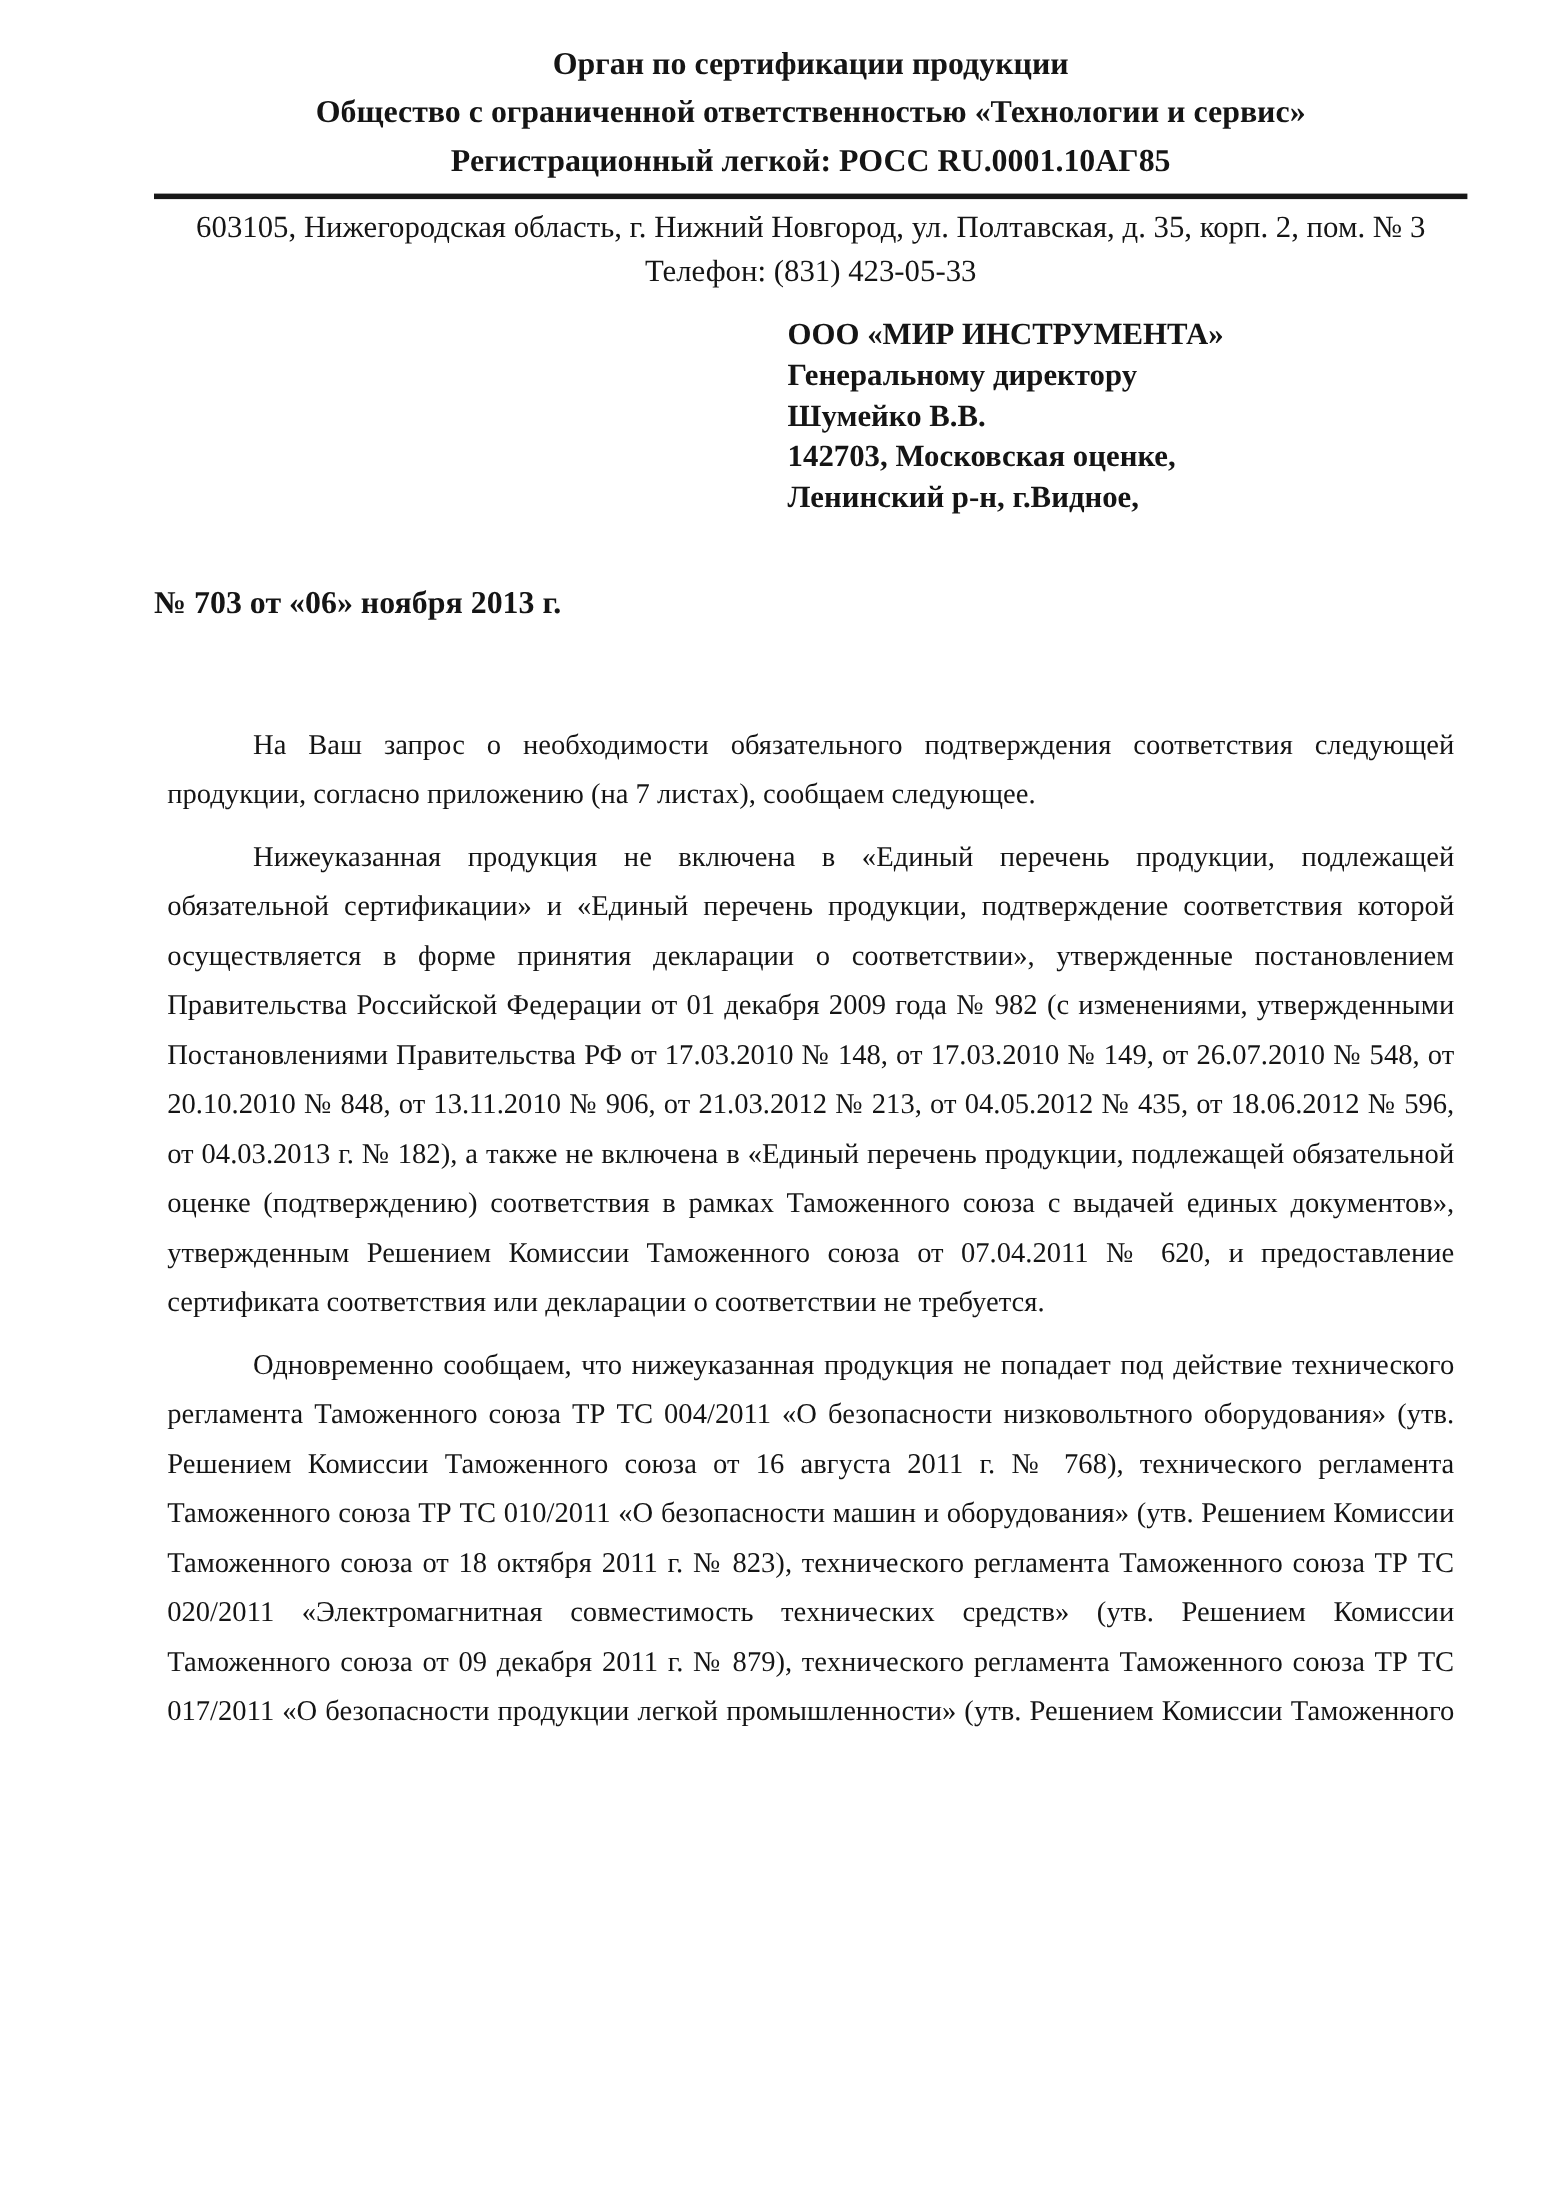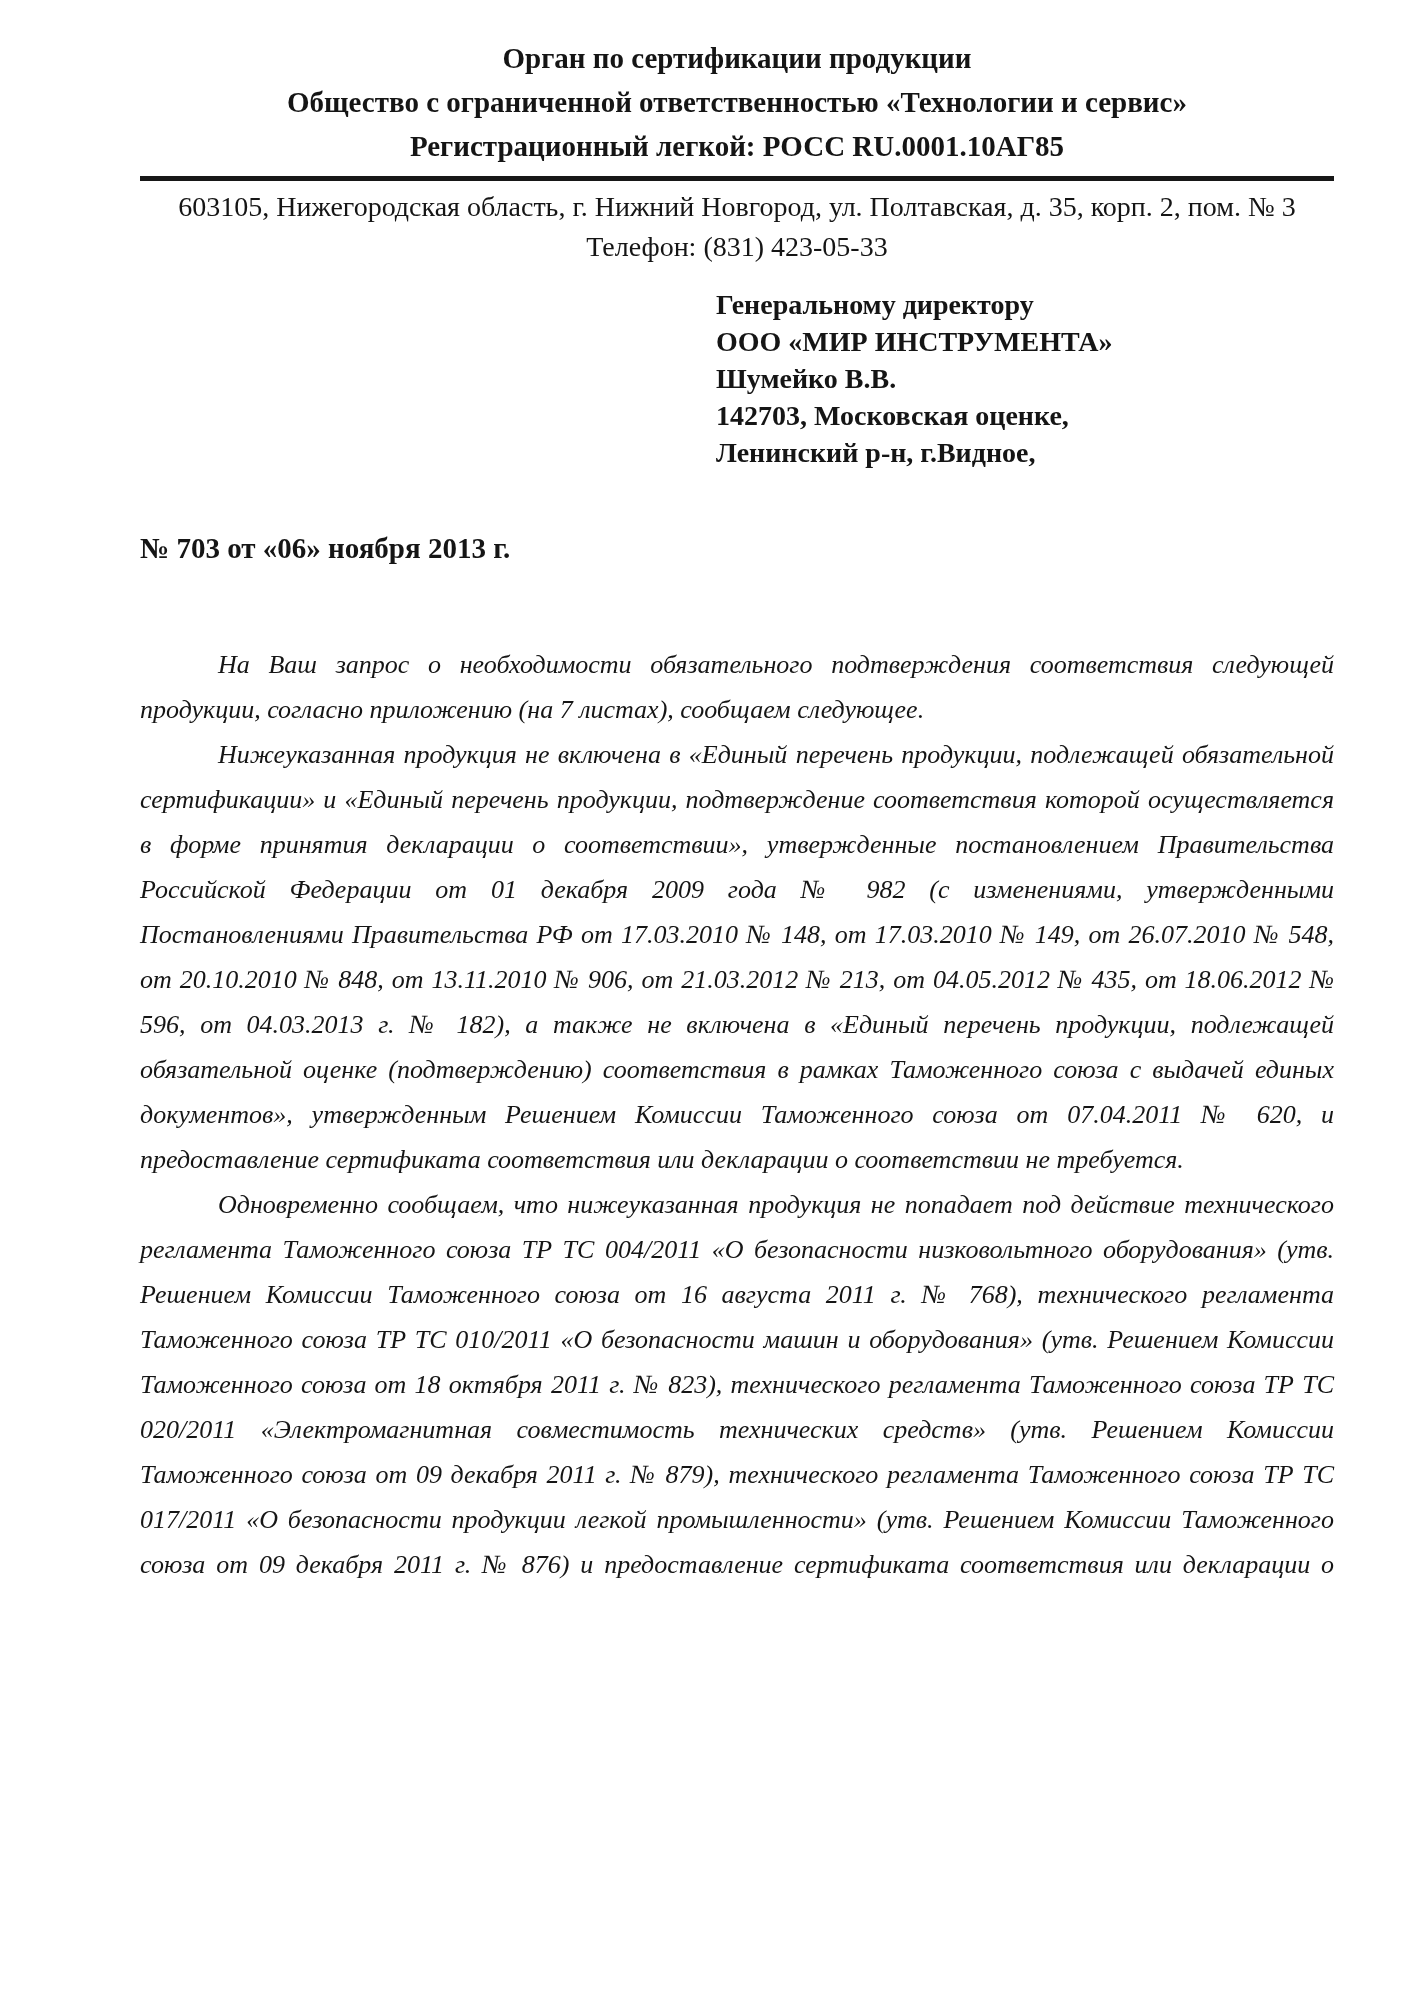--- a/index.html
+++ b/index.html
@@ -52,21 +52,21 @@
   }
   
   .body-text {
     position: absolute;
     left: 140px; top: 642px;
     width: 1194px;
     font-size: 26px;
     line-height: 45px;
     text-align: justify;
   }
-  .body-text p { margin: 0; text-indent: 78px; font-style: italic; }
+  .body-text p { margin: 12px; text-indent: 78px; }
   
   .sig-position {
     position: absolute;
     left: 140px; top: 1812px;
     font-weight: 700;
     font-size: 31px;
     line-height: 43px;
   }
   .sig-name {
     position: absolute;
@@ -97,22 +97,22 @@
   <div class="letterhead">
     <div class="lh-line">Орган по сертификации продукции</div>
     <div class="lh-line">Общество с ограниченной ответственностью «Технологии и сервис»</div>
     <div class="lh-line">Регистрационный легкой: РОСС RU.0001.10АГ85</div>
     <hr class="lh-rule">
     <div class="lh-address">603105, Нижегородская область, г. Нижний Новгород, ул. Полтавская, д. 35, корп. 2, пом. № 3</div>
     <div class="lh-phone">Телефон: (831) 423-05-33</div>
   </div>
 
   <div class="recipient">
+    <div>ООО «МИР ИНСТРУМЕНТА»</div>
     <div>Генеральному директору</div>
-    <div>ООО «МИР ИНСТРУМЕНТА»</div>
     <div>Шумейко В.В.</div>
     <div>142703, Московская оценке,</div>
     <div>Ленинский р-н, г.Видное,</div>
   </div>
 
   <div class="ref-number">№ 703 от «06» ноября 2013 г.</div>
 
   <div class="body-text">
     <p>На Ваш запрос о необходимости обязательного подтверждения соответствия следующей продукции, согласно приложению (на 7 листах), сообщаем следующее.</p>
     <p>Нижеуказанная продукция не включена в «Единый перечень продукции, подлежащей обязательной сертификации» и «Единый перечень продукции, подтверждение соответствия которой осуществляется в форме принятия декларации о соответствии», утвержденные постановлением Правительства Российской Федерации от 01 декабря 2009 года № 982 (с изменениями, утвержденными Постановлениями Правительства РФ от 17.03.2010 № 148, от 17.03.2010 № 149, от 26.07.2010 № 548, от 20.10.2010 № 848, от 13.11.2010 № 906, от 21.03.2012 № 213, от 04.05.2012 № 435, от 18.06.2012 № 596, от 04.03.2013 г. № 182), а также не включена в «Единый перечень продукции, подлежащей обязательной оценке (подтверждению) соответствия в рамках Таможенного союза с выдачей единых документов», утвержденным Решением Комиссии Таможенного союза от 07.04.2011 № 620, и предоставление сертификата соответствия или декларации о соответствии не требуется.</p>

